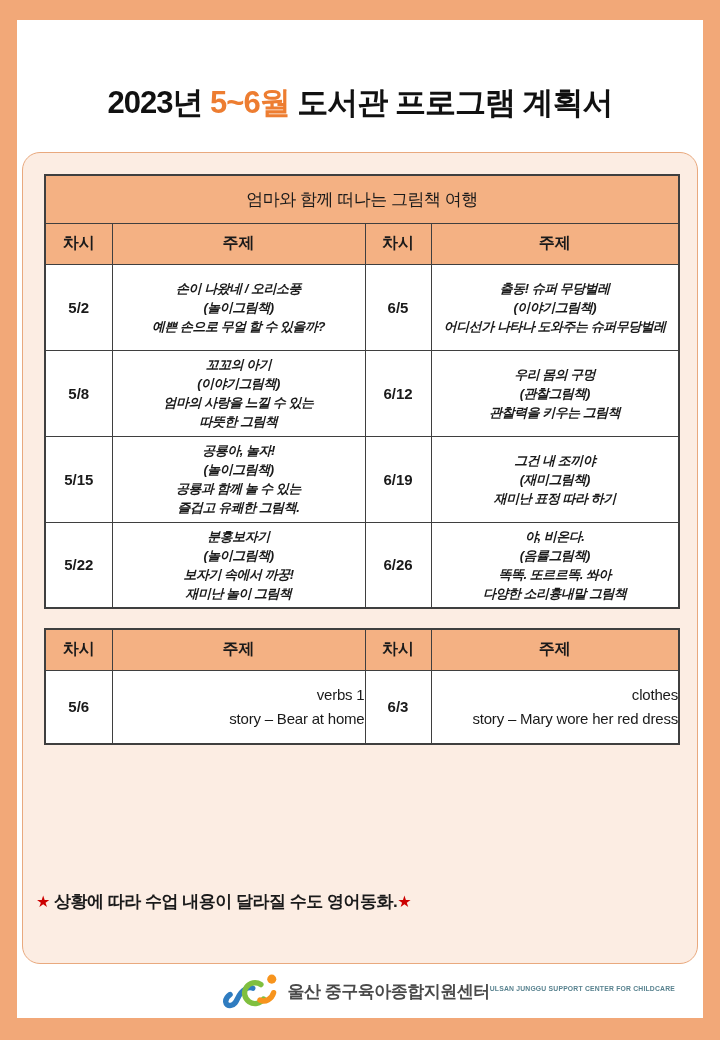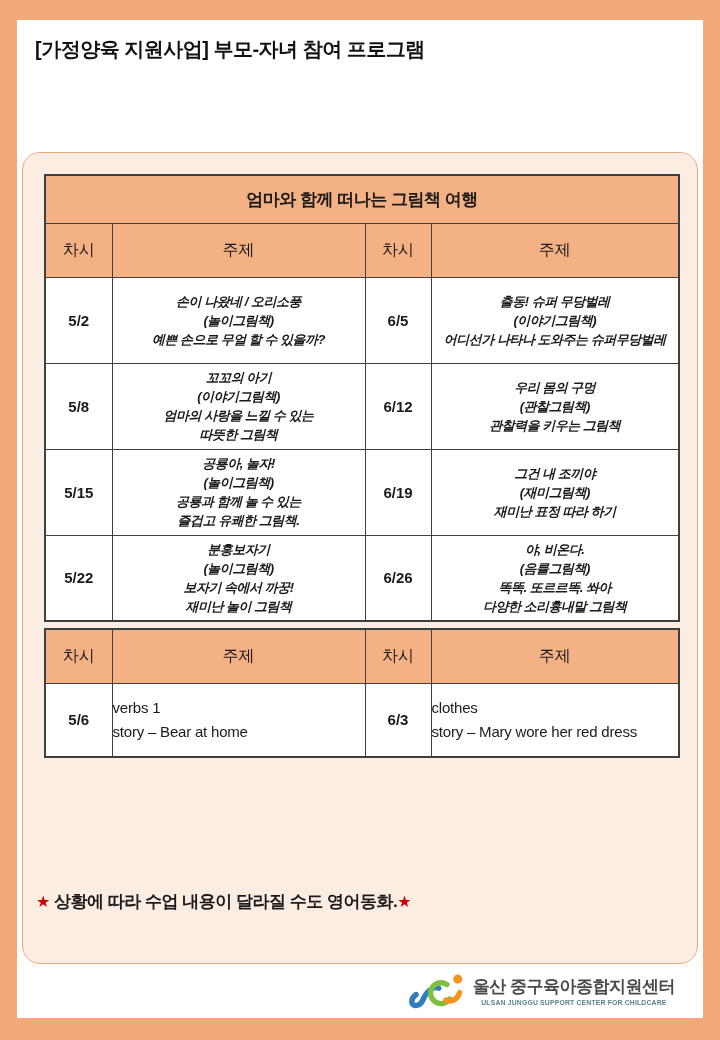--- a/index.html
+++ b/index.html
@@ -49,48 +49,48 @@
     width: 634px;
     border: 2px solid #3f3f3f;
     background: #ffffff;
   }
   #table1 { left: 21px; top: 21px; }
   #table2 { left: 21px; top: 475px; }
   td { border: 1px solid #3f3f3f; text-align: center; vertical-align: middle; }
   .tbl-title {
     background: #f4b183;
     font-size: 17px;
-    font-weight: bold;
+    font-weight: normal;
     letter-spacing: -0.5px;
     height: 48px;
   }
   .tbl-head {
     background: #f4b183;
     font-size: 16px;
-    font-weight: normal;
-    height: 54px;
+    font-weight: bold;
+    height: 41px;
   }
   .col-date  { width: 67px; }
   .col-topic { width: 253px; }
   .col-date2 { width: 66px; }
   .col-topic2{ width: 248px; }
   .date-cell { font-size: 15px; font-weight: bold; }
   .topic-cell {
     font-size: 13px;
     font-weight: bold;
     letter-spacing: -0.5px;
     line-height: 19px;
     white-space: pre-line;
     font-style: italic;
   }
   #table1 .row-body { height: 86px; }
   .eng-cell {
     font-size: 15px;
     font-weight: normal;
-    text-align: left;
+    text-align: right;
     line-height: 24px;
     white-space: pre-line;
     letter-spacing: -0.2px;
   }
   #table2 .row-body { height: 74px; }
   .note1 {
     position: absolute;
     left: 13px; top: 737px;
     font-size: 17px;
     font-weight: bold;
@@ -108,43 +108,43 @@
   }
   .note2 .marker { color: #555555; font-weight: normal; margin-right: 6px; }
   .logo {
     position: absolute;
     right: 28px; bottom: 2px;
     height: 48px;
     display: flex;
     align-items: center;
     gap: 8px;
   }
-  .logo-text { display: flex; flex-direction: column; line-height: 1.1; }
+  .logo-text { display: flex; flex-direction: row; line-height: 1.1; }
   .logo-ko {
     font-size: 17px;
     font-weight: bold;
     letter-spacing: -0.5px;
     color: #4a4a4a;
   }
   .logo-en {
     font-size: 6.8px;
     font-weight: bold;
     letter-spacing: 0.2px;
     color: #58828f;
     text-align: center;
     margin-top: 2px;
   }
 </style>
 </head>
 <body>
 
 <div class="page-inner">
 
-  <div class="header-tag">[가정양육 지원사업] 부모-자녀 참여 프로그램</div>
-
+
+  <div class="page-title"><span>2023년 </span><span class="title-highlight">5~6월</span><span> 도서관 프로그램 계획서</span></div>
 
   <div class="content-panel">
 
     <table id="table1">
       <colgroup>
         <col class="col-date">
           <col class="col-topic">
           <col class="col-date2">
           <col class="col-topic2">
       </colgroup>

